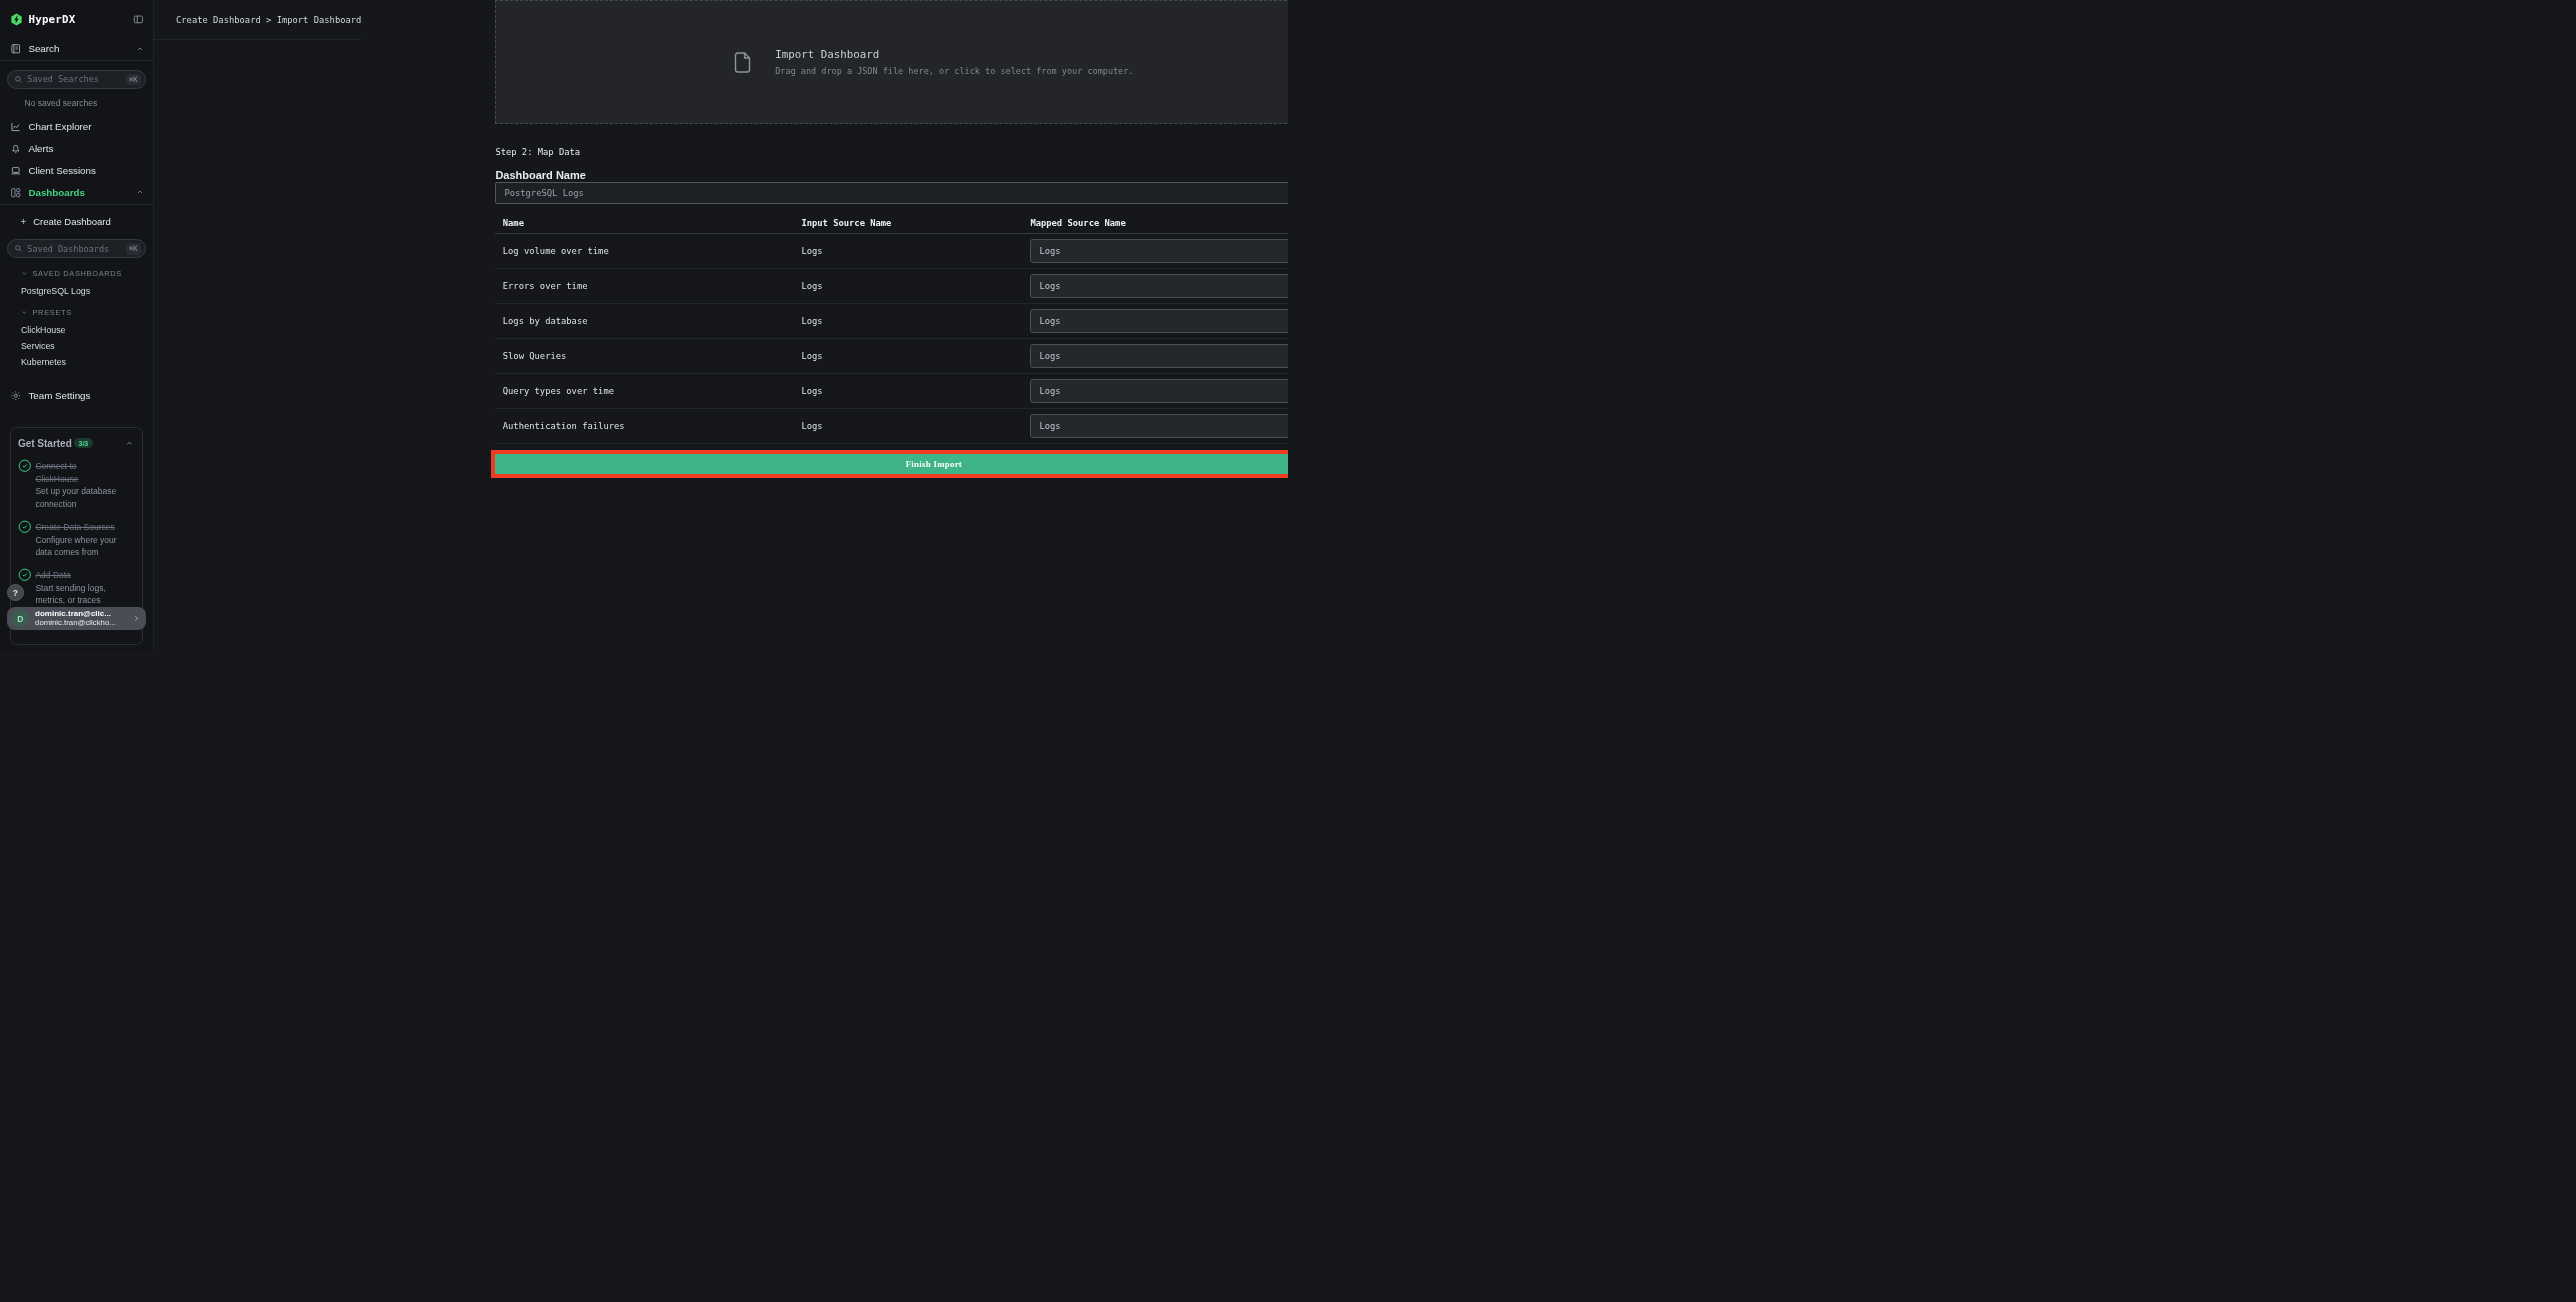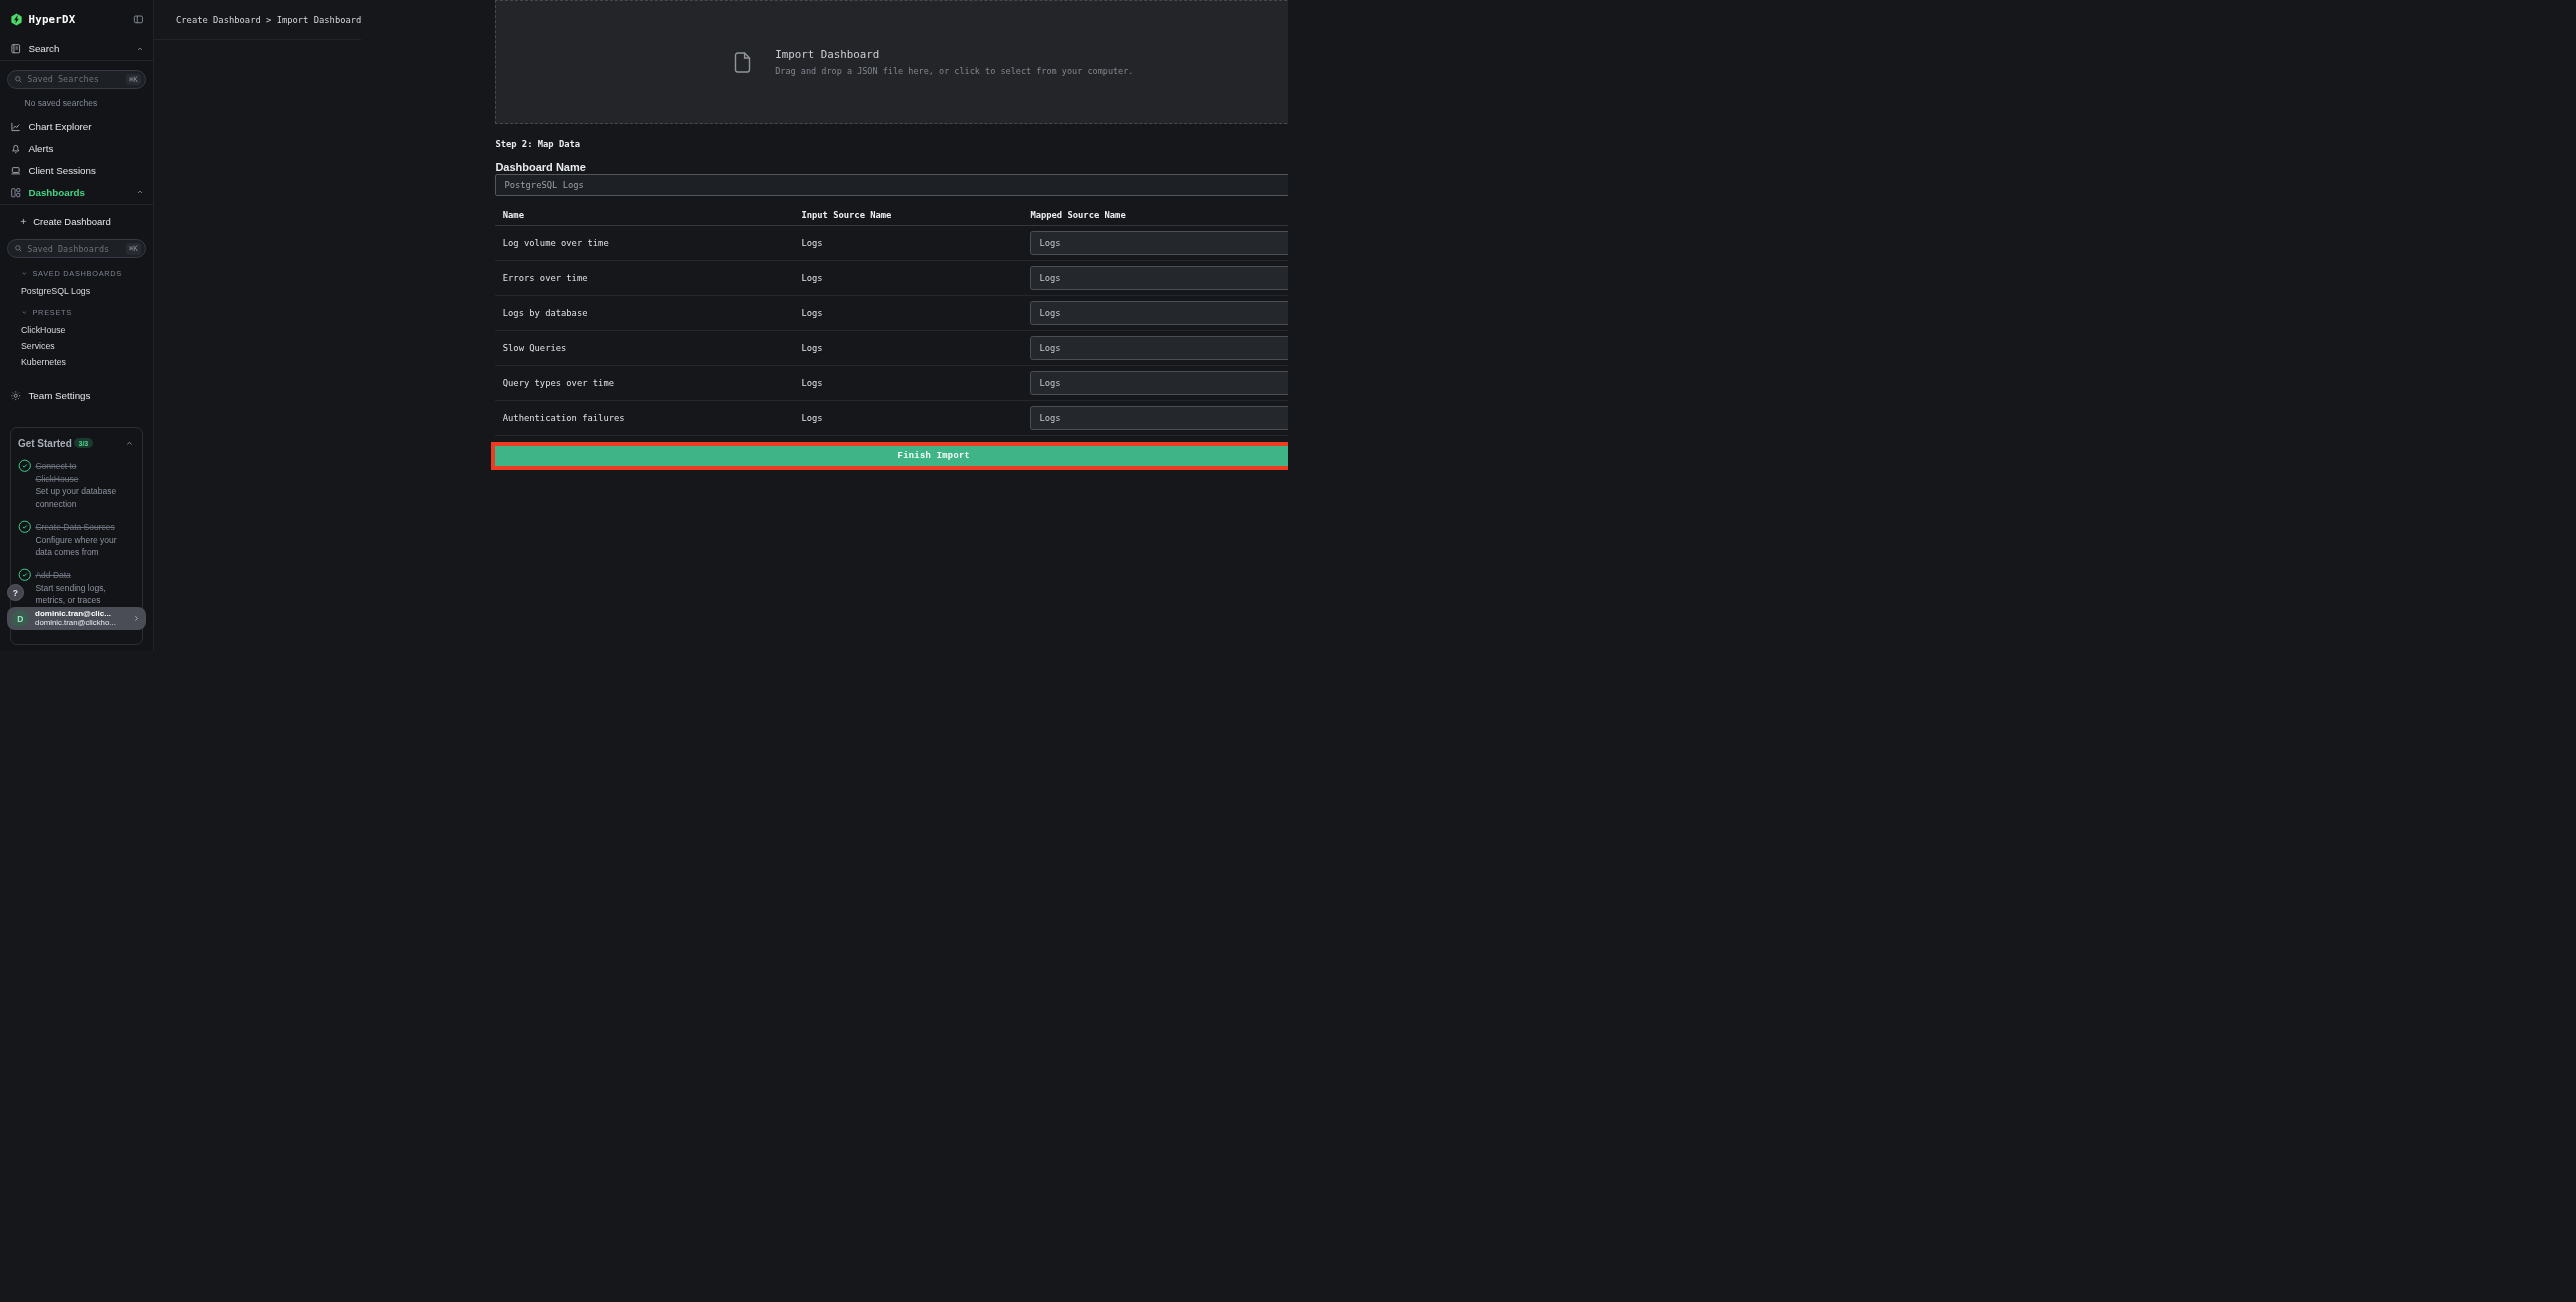--- a/index.html
+++ b/index.html
@@ -77,39 +77,39 @@
   .main{flex:1;display:flex;min-width:0}
   .header{height:40px;flex:none;border-bottom:0.7px solid #212429;display:flex;align-items:center;padding-left:22px}
   .breadcrumb{font-family:var(--mono);font-size:8.8px;color:#d2d6db}
 
   .content{width:877px;margin-left:134px}
   .dropzone{height:124px;background:#232529;border:0.7px dashed #454950;
     display:flex;align-items:center;justify-content:center;gap:24px;cursor:pointer}
   .dz-title{font-family:var(--mono);font-size:10.8px;color:#c9ced4}
   .dz-sub{margin-top:5.4px;font-family:var(--mono);font-size:8.5px;color:#81878f}
 
-  .step-label{margin-top:16px;font-family:var(--mono);font-size:8.8px;font-weight:bold;color:#e9ecef;line-height:9.5px}
+  .step-label{margin-top:24px;font-family:var(--mono);font-size:8.8px;font-weight:normal;color:#e9ecef;line-height:9.5px}
   .field-label{margin-top:13px;font-family:Liberation Sans, sans-serif;font-size:11px;font-weight:bold;color:#e9ecef;line-height:9.5px}
   .name-input{margin-top:2px;width:100%;height:22px;background:#1d2024;border:0.7px solid #53565d;border-radius:2px;
     padding:0 8px;font-family:var(--mono);font-size:8.8px;color:#9aa0a8;outline:none;display:block}
 
   .table{margin-top:9.5px}
   .trow{display:grid;grid-template-columns:306px 229px 343px;align-items:center}
   .thead{height:20px;border-bottom:0.7px solid #34373d}
   .thead .th{font-family:var(--mono);font-size:8.8px;font-weight:bold;color:#eceff2}
   .tr{height:35px;border-bottom:0.7px solid #24272c}
   .cell{font-family:var(--mono);font-size:8.8px;color:#dfe2e6}
   .c1{padding-left:7.4px}
   .select{width:100%;height:24px;background:#24272c;border:0.7px solid #4b4f56;border-radius:2.7px;
     display:flex;align-items:center;justify-content:space-between;padding:0 8px;cursor:pointer}
   .select .sel-val{font-family:var(--mono);font-size:8.8px;color:#c3c7cd}
 
   .finish-wrap{margin:6px -4px 0;border:4.7px solid #ef3b22}
   .finish-btn{height:20px;width:100%;background:#3fb487;border:none;color:#fff;cursor:pointer;
-    font-family:Liberation Mono, monospace;font-size:8.8px;font-weight:bold;letter-spacing:0.3px;
+    font-family:Liberation Serif, serif;font-size:8.8px;font-weight:bold;letter-spacing:0.3px;
     display:flex;align-items:center;justify-content:center}
 
   svg{display:block}
 </style>
 </head>
 <body>
 
 <div class="app">
 
   <div class="sidebar">

